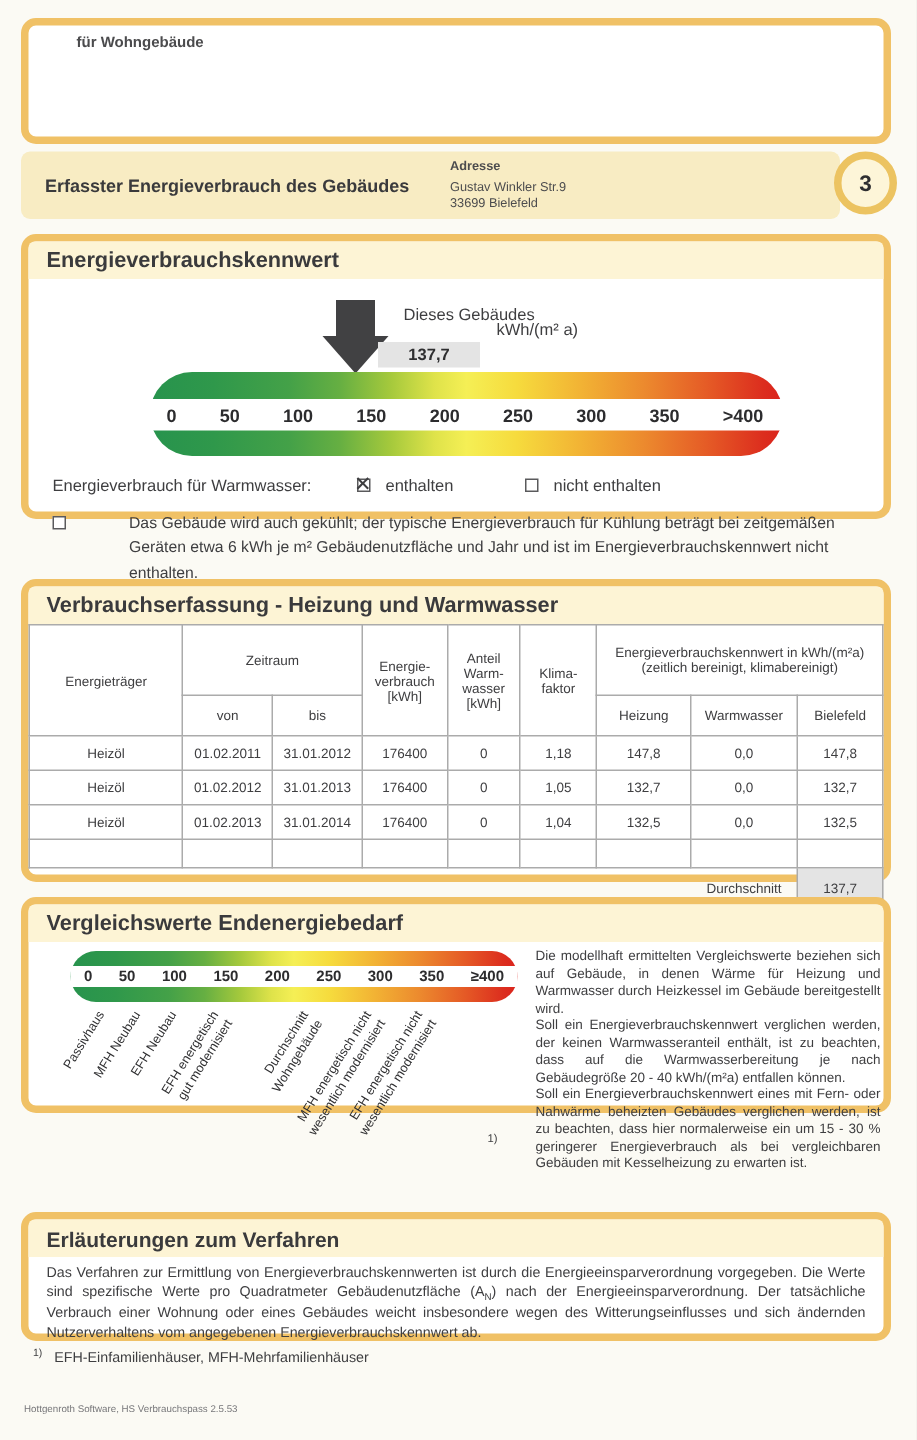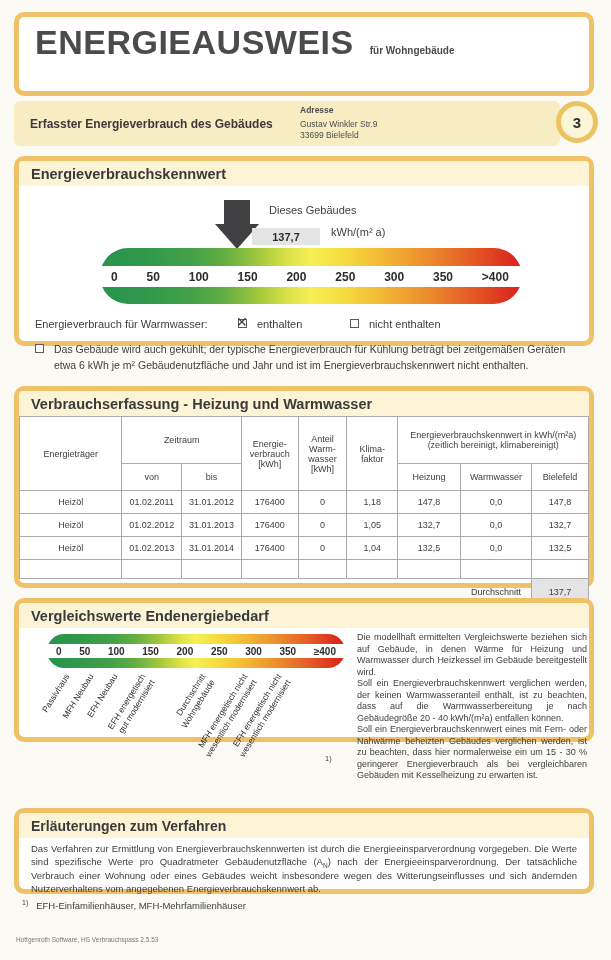--- a/index.html
+++ b/index.html
@@ -25,39 +25,39 @@
   .band-address .lbl{font-weight:bold;margin-bottom:2px;}
   .badge{position:absolute;left:556px;top:101px;width:42px;height:42px;border:5px solid #ecc361;border-radius:50%;background:#fdf5d8;box-sizing:border-box;display:flex;align-items:center;justify-content:center;font-size:15px;font-weight:bold;color:#2e2e30;}
 
   
   .sec1{left:14px;top:156px;width:580px;height:190px;}
   .sec1 .sec-body{height:184px;}
   .arrow-shaft{position:absolute;left:205px;top:14px;width:26px;height:24px;background:#414143;}
   .arrow-head{position:absolute;left:196px;top:38px;width:0;height:0;border-left:22px solid transparent;border-right:22px solid transparent;border-top:25px solid #414143;}
   .marker-label{position:absolute;left:250px;top:18px;font-size:11px;color:#3e3e40;}
   .value-box{position:absolute;left:233px;top:42px;width:68px;height:17px;background:#e4e4e4;display:flex;align-items:center;justify-content:center;font-size:11px;font-weight:bold;color:#2e2e30;}
-  .value-unit{position:absolute;left:312px;top:40px;font-size:11px;color:#3e3e40;}
+  .value-unit{position:absolute;left:312px;top:28px;font-size:11px;color:#3e3e40;}
 
   .scale{position:absolute;border-radius:28px;background:linear-gradient(90deg,#27934d 0%,#2f984b 10%,#44a148 22%,#66af42 30%,#a5c93c 38%,#dfe34a 45%,#f5ef55 50%,#f6db3d 58%,#f2b334 68%,#ec8a2e 78%,#e55b26 88%,#dc2d1e 97%,#da231c 100%);}
   .scale-strip{position:absolute;left:0;right:0;background:#ffffff;display:flex;align-items:center;justify-content:space-between;box-sizing:border-box;}
   .scale-strip span{font-weight:bold;color:#2c2c2e;}
   .scale1{left:81px;top:62px;width:422px;height:56px;}
   .scale1 .scale-strip{top:18px;height:21px;padding:0 13px 0 11px;font-size:12px;}
   .scale2{left:28px;top:6px;width:298px;height:34px;border-radius:17px;}
   .scale2 .scale-strip{top:10px;height:14px;padding:0 9px;font-size:10px;}
 
   .ww-row{position:absolute;left:0;top:132px;width:100%;font-size:11px;color:#3e3e40;}
   .ww-label{position:absolute;left:16px;top:0;}
   .cb{position:absolute;width:9px;height:9px;border:1px solid #5a5a5c;background:#fff;box-sizing:border-box;}
   .cb .x{position:absolute;left:-3px;top:-5px;font-size:14px;color:#3e3e40;line-height:1;}
   .cb1{left:219px;top:1px;}
   .cb2{left:331px;top:1px;}
   .ww-opt1{position:absolute;left:238px;top:0;}
   .ww-opt2{position:absolute;left:350px;top:0;}
-  .cool-row{position:absolute;left:16px;top:155px;width:540px;display:flex;font-size:10.5px;line-height:1.55;color:#3e3e40;}
+  .cool-row{position:absolute;left:16px;top:155px;width:540px;display:flex;font-size:10.5px;line-height:1.55;color:#3e3e40;gap:32px;}
   .cool-row .cb{position:relative;flex:0 0 9px;margin-top:3px;margin-right:10px;}
   .cool-text{width:520px;}
 
   
   .sec2{left:14px;top:386px;width:580px;height:202px;}
   table.vt{width:100%;border-collapse:collapse;font-size:9px;color:#3e3e40;table-layout:fixed;}
   table.vt th, table.vt td{border:1px solid #ababab;font-weight:normal;text-align:center;padding:2px 2px;vertical-align:middle;}
   table.vt tr.hrow1 th{height:42px;}
   table.vt tr.hrow2 th{height:22px;}
   table.vt td{height:18px;}
@@ -85,21 +85,20 @@
   .footnote-line sup{font-size:7px;margin-right:8px;}
   .app-footer{position:absolute;left:16px;top:936px;font-size:6.5px;color:#77777a;}
 </style>
 </head>
 <body>
 
 <div class="page">
 
   <div class="obox hdr">
     <div class="hdr-titlerow">
-      <span class="hdr-title">ENERGIEAUSWEIS</span>
       <span class="hdr-suffix">für Wohngebäude</span>
     </div>
   </div>
 
   <div class="band">
     <div class="band-title">Erfasster Energieverbrauch des Gebäudes</div>
     <div class="band-address">
       <div class="lbl">Adresse</div>
       <div>Gustav Winkler Str.9</div>
       <div>33699 Bielefeld</div>

